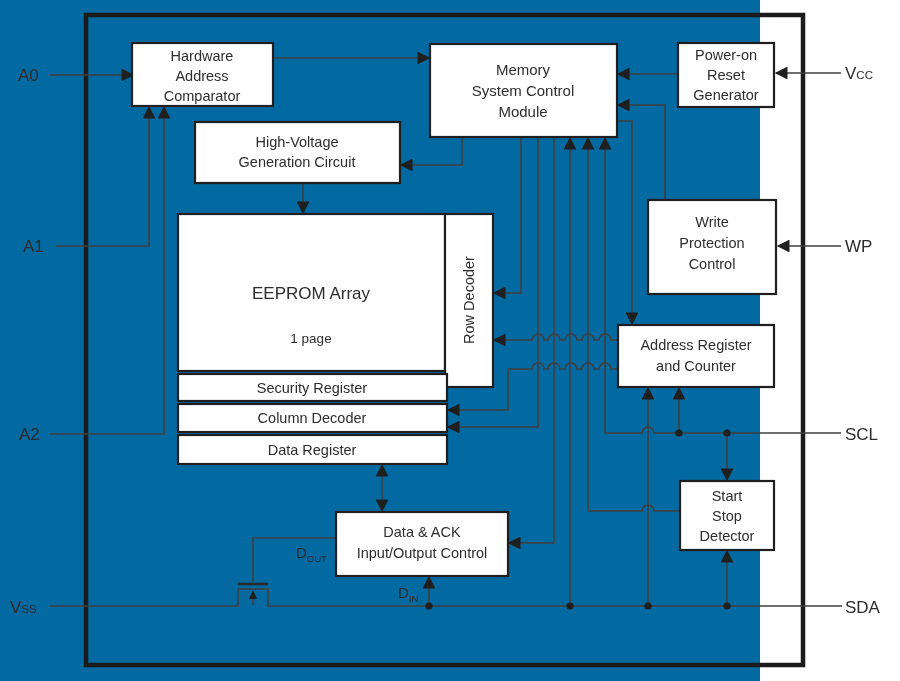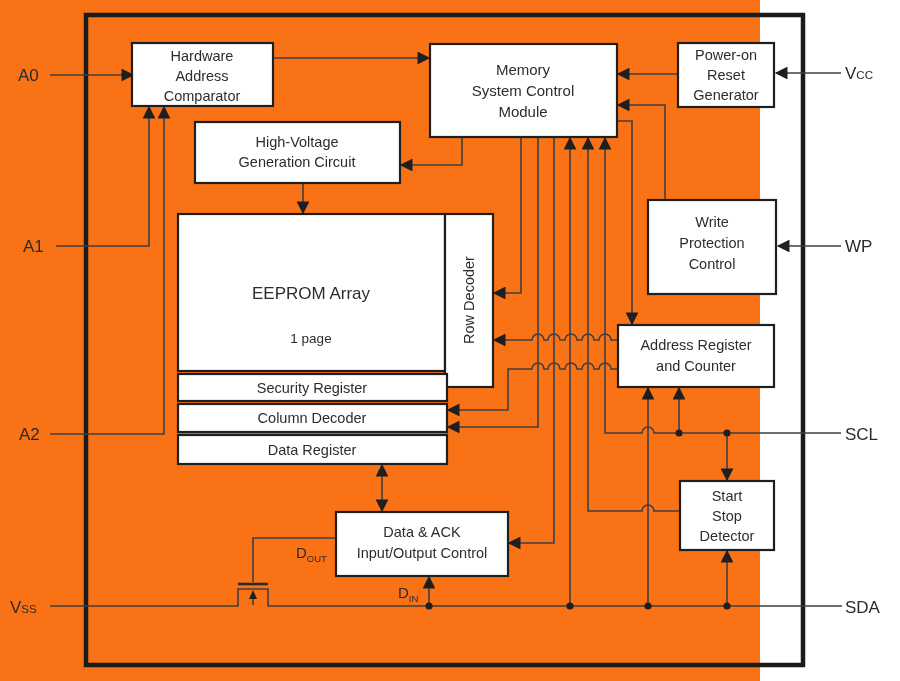--- a/index.html
+++ b/index.html
@@ -1,16 +1,16 @@
 <!DOCTYPE html>
 <html><head>
 <meta charset="utf-8">
 <style>
   html,body{margin:0;padding:0;background:#ffffff;}
-  .stage{width:760px;height:681px;position:relative;background:#f97316;}
+  .stage{width:760px;height:681px;position:relative;background:#0369a1;}
   svg{display:block;font-family:"Liberation Sans", sans-serif;}
   .wire{stroke:#3f3f3f;stroke-width:1.6;fill:none;}
   .gatebar{stroke:#2a2a2a;stroke-width:2.6;fill:none;}
   .box{fill:#ffffff;stroke:#1f1f1f;stroke-width:2.2;}
   .outerbox{fill:none;stroke:#1b1b1b;stroke-width:4.5;}
   .blocktext{font-size:14.5px;fill:#2d2d2d;text-anchor:middle;}
   .bigtext{font-size:17px;fill:#2d2d2d;text-anchor:middle;}
   .smalltext{font-size:13.5px;fill:#2d2d2d;text-anchor:middle;}
   .mscmtext{font-size:15px;fill:#2d2d2d;text-anchor:middle;}
   .pintext{font-size:17px;fill:#2b2b2b;}

